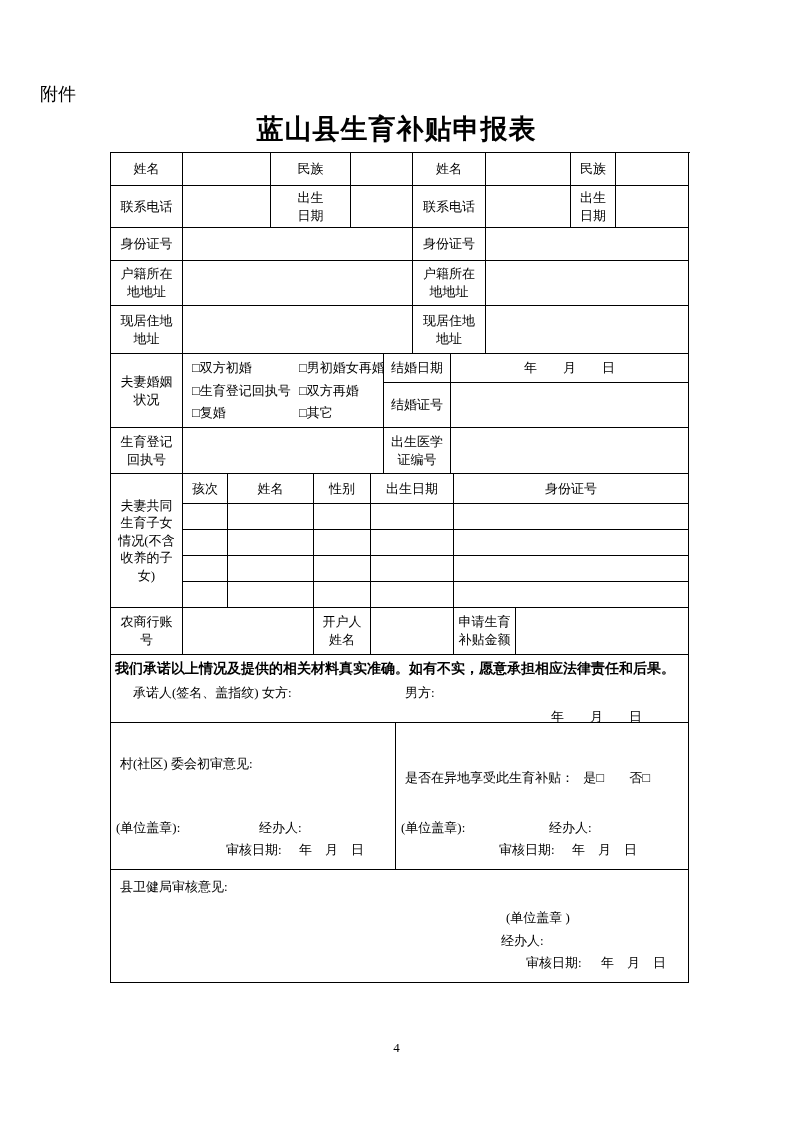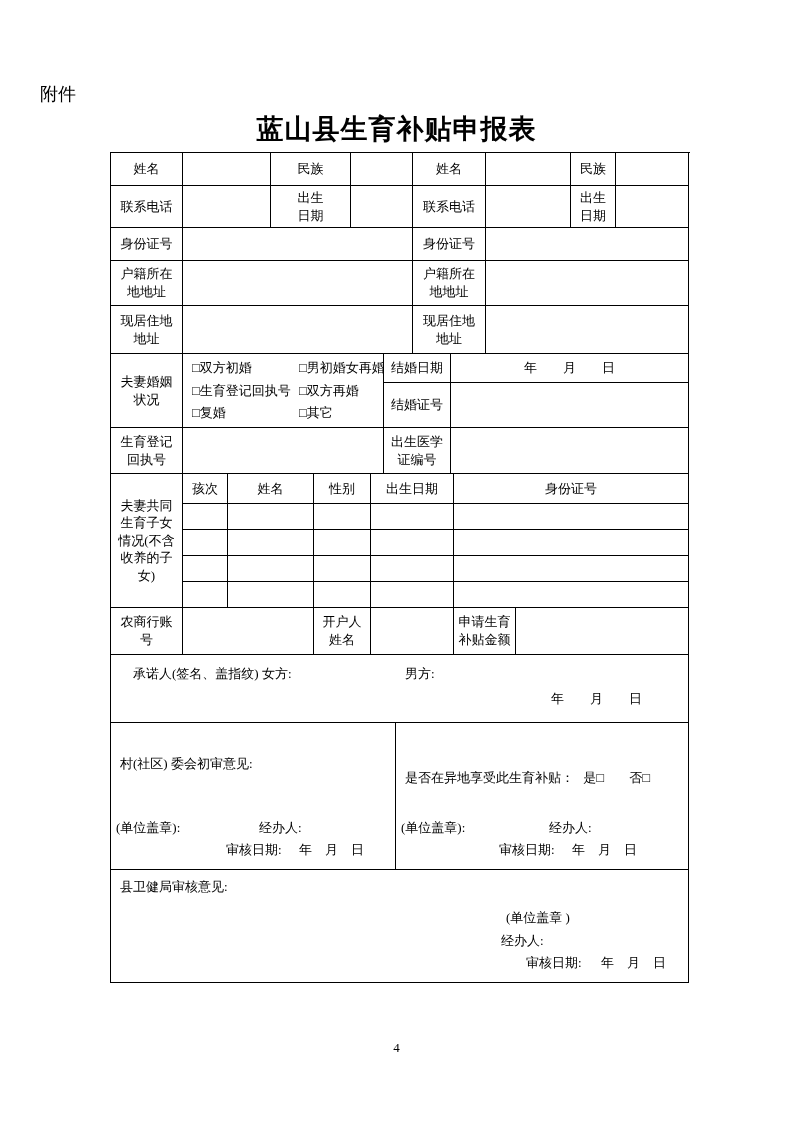--- a/index.html
+++ b/index.html
@@ -215,20 +215,21 @@
       </div>
     <div class="c" style="width:83px"></div>
     <div class="c" style="width:62px">
         <span class="w4">申请生育补贴金额</span>
       </div>
     <div class="c" style="width:173px"></div>
   </div>
 
   <div class="band" style="height:68px">
     <div class="c stack commit" style="width:578px">
+      <div class="stmt">我们承诺以上情况及提供的相关材料真实准确。如有不实，愿意承担相应法律责任和后果。</div>
       <div class="sig">
         <span>承诺人(签名、盖指纹) 女方:</span>
         <span class="male">男方:</span>
       </div>
       <div class="cdate pre">年        月        日</div>
     </div>
   </div>
 
   <div class="band" style="height:147px">
     <div class="c stack rv" style="width:285px">

